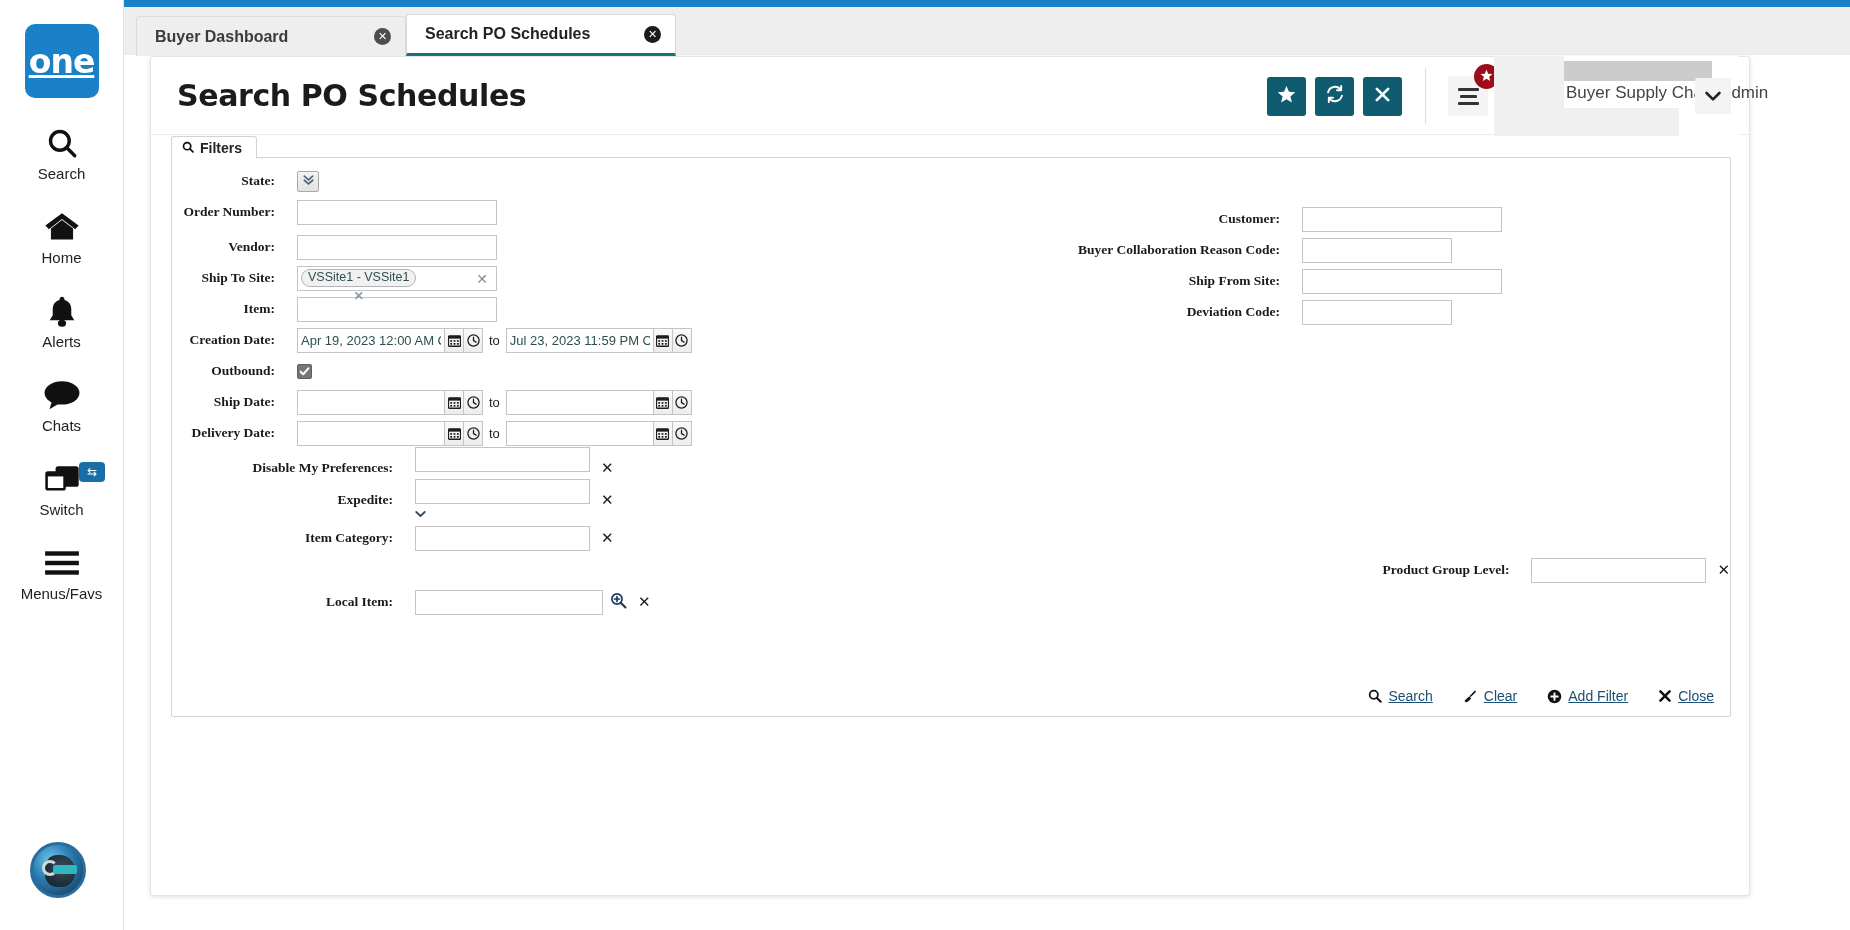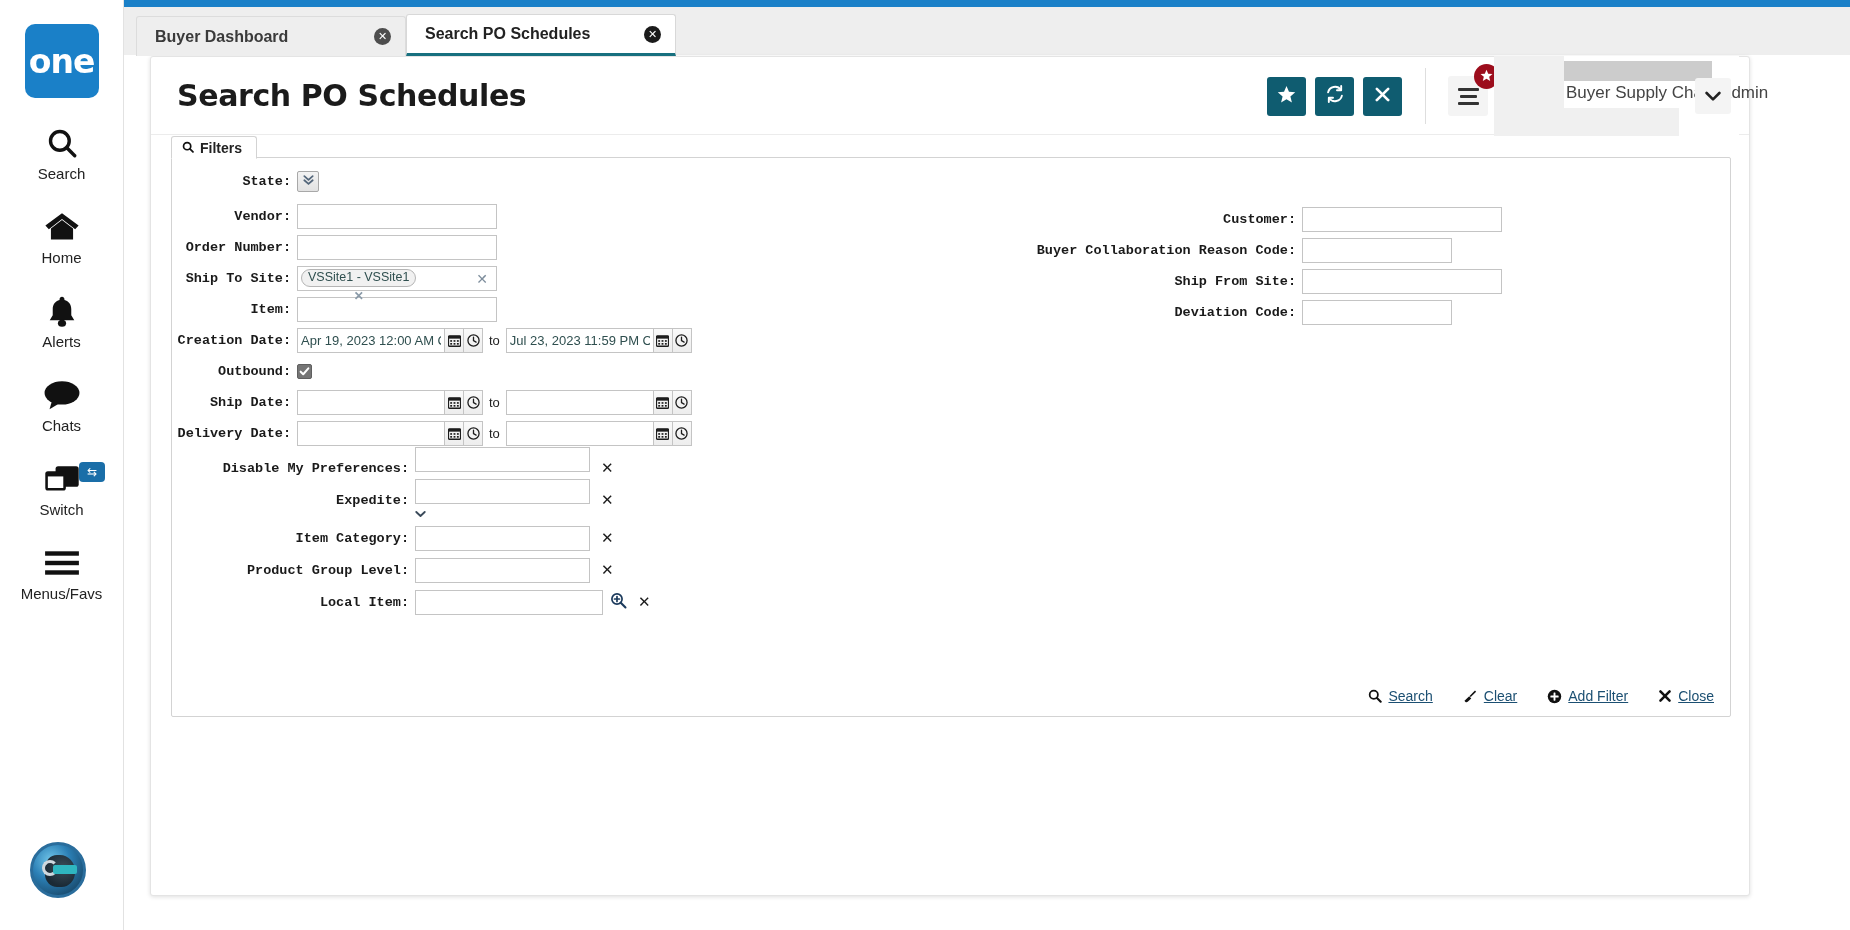--- a/index.html
+++ b/index.html
@@ -21,20 +21,21 @@
     display: flex; flex-direction: column; align-items: center;
     z-index: 5;
   }
   .logo {
     margin-top: 24px;
     width: 74px; height: 74px; border-radius: 10px;
     background: #1a80c8;
     display: flex; align-items: center; justify-content: center;
     color: #fff; font-size: 33px; font-weight: 700; letter-spacing: -1px;
     font-family: "DejaVu Sans", sans-serif;
+    text-decoration: underline;
   }
   .nav-item {
     margin-top: 26px; width: 100%;
     display: flex; flex-direction: column; align-items: center;
     cursor: pointer; position: relative;
   }
   .nav-item .nav-ico { height: 38px; display:flex; align-items:center; justify-content:center; color:#1c1c1c; }
   .nav-item .nav-label { font-size: 15px; color: #222; margin-top: 3px; font-family:"Liberation Sans", sans-serif;}
   .switch-badge {
     position: absolute; right: 18px; top: 2px;
@@ -155,22 +156,22 @@
     border:1px solid #d3d3d3; border-bottom:1px solid #fff;
     display:flex; align-items:center; gap:6px;
     font-size:14px; font-weight:700; color:#222; border-radius:3px 3px 0 0;
     cursor:pointer;
   }
   .form-area { position:absolute; left:0; top:10px; width:100%; }
 
   .row { display:flex; align-items:center; height: 26px; margin-bottom: 5px; }
   .lbl {
     font-size: 13.5px; font-weight: 700; color:#1a1a1a; text-align:right;
-    font-family:Liberation Mono, monospace; white-space:nowrap;
-    padding-right: 6px;
+    font-family:Liberation Serif, serif; white-space:nowrap;
+    padding-right: 22px;
   }
   .txt {
     height: 25px; border:1px solid #c4c4c4; background:#fff;
     font-size:13px; padding: 0 4px; color:#2f4f4f;
     font-family:"Liberation Sans", sans-serif; outline:none;
   }
   .sel-wrap { position:relative; display:inline-block; }
   .sel {
     height: 25px; border:1px solid #c4c4c4; background:#fff;
     width: 175px; display:flex; align-items:center;
@@ -409,27 +410,27 @@
           <div class="state-btn">
             <span>
               <svg width="13" height="13" viewBox="0 0 14 14" fill="none" stroke="#54677b" stroke-width="1.9" stroke-linecap="round" stroke-linejoin="round">
                   <polyline points="2.5,3.4 7,7.4 11.5,3.4"></polyline>
                   <polyline points="2.5,7.8 7,11.8 11.5,7.8"></polyline>
                 </svg>
             </span>
           </div>
         </div>
 
+        <div class="row">
+          <div class="lbl" style="width:125px;">Order Number:</div>
+          <input class="txt" style="width: 200px;" value="">
+        </div>
+
         <div class="row" style="margin-top:9px;">
           <div class="lbl" style="width:125px;">Vendor:</div>
-          <input class="txt" style="width: 200px;" value="">
-        </div>
-
-        <div class="row">
-          <div class="lbl" style="width:125px;">Order Number:</div>
           <input class="txt" style="width: 200px;" value="">
         </div>
 
         <div class="row">
           <div class="lbl" style="width:125px;">Ship To Site:</div>
           <div class="chip-field">
             <span class="chip">
               <span>VSSite1 - VSSite1</span>
               <span class="cx">✕</span>
             </span>
@@ -611,21 +612,21 @@
           </div>
           <span class="xbtn">✕</span>
         </div>
 
         <div class="row" style="margin-top:12px;">
           <div class="lbl" style="width:243px;">Item Category:</div>
           <input class="txt" style="width: 175px;" value="">
           <span class="xbtn">✕</span>
         </div>
 
-        <div class="row" style="margin-top:6px;">
+        <div class="row" style="margin-top:6px;justify-content:flex-end;">
           <div class="lbl" style="width:243px;">Product Group Level:</div>
           <input class="txt" style="width: 175px;" value="">
           <span class="xbtn">✕</span>
         </div>
 
         <div class="row" style="margin-top:6px;">
           <div class="lbl" style="width:243px;">Local Item:</div>
           <input class="txt" style="width: 188px;" value="">
           <span class="mag-btn">
             <svg width="17" height="17" viewBox="0 0 18 18" fill="none" stroke="#1b3a5c" stroke-width="1.8">

